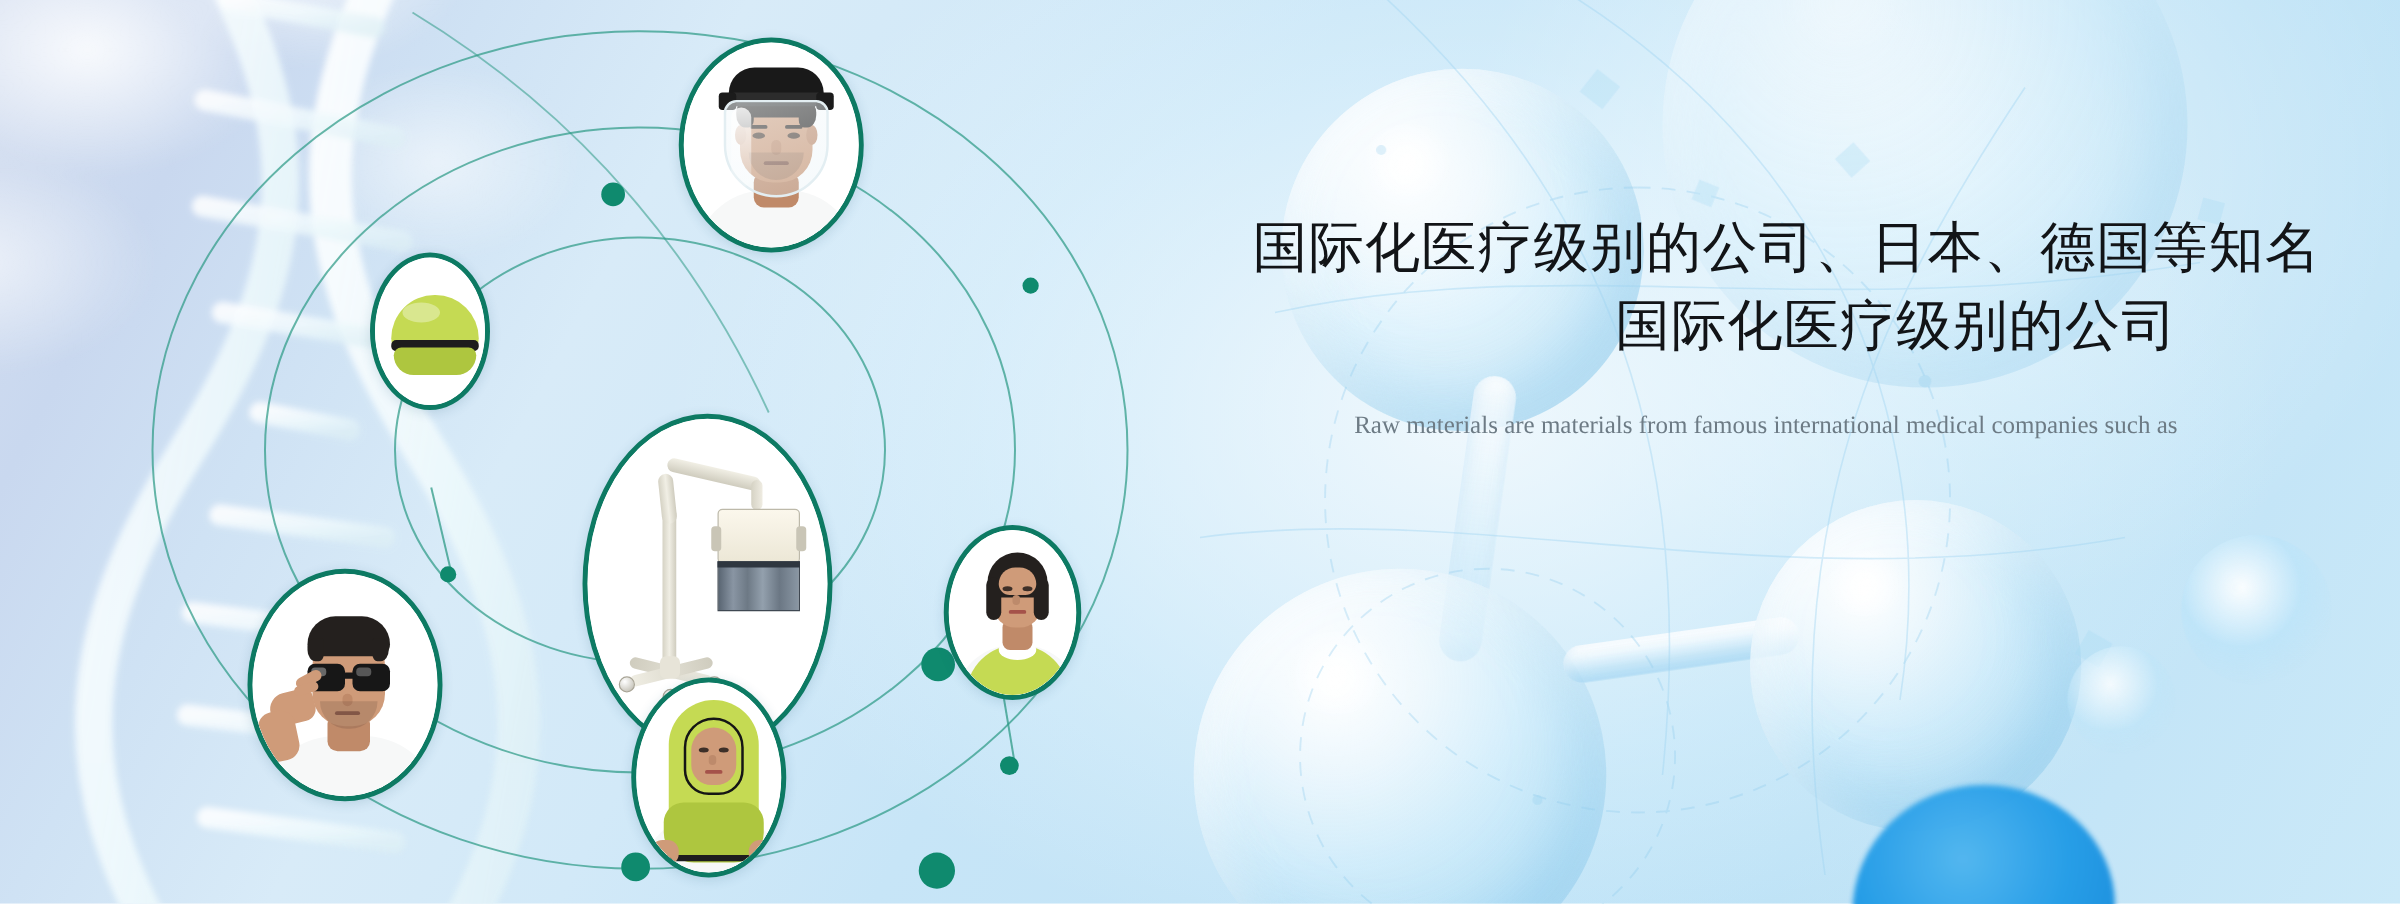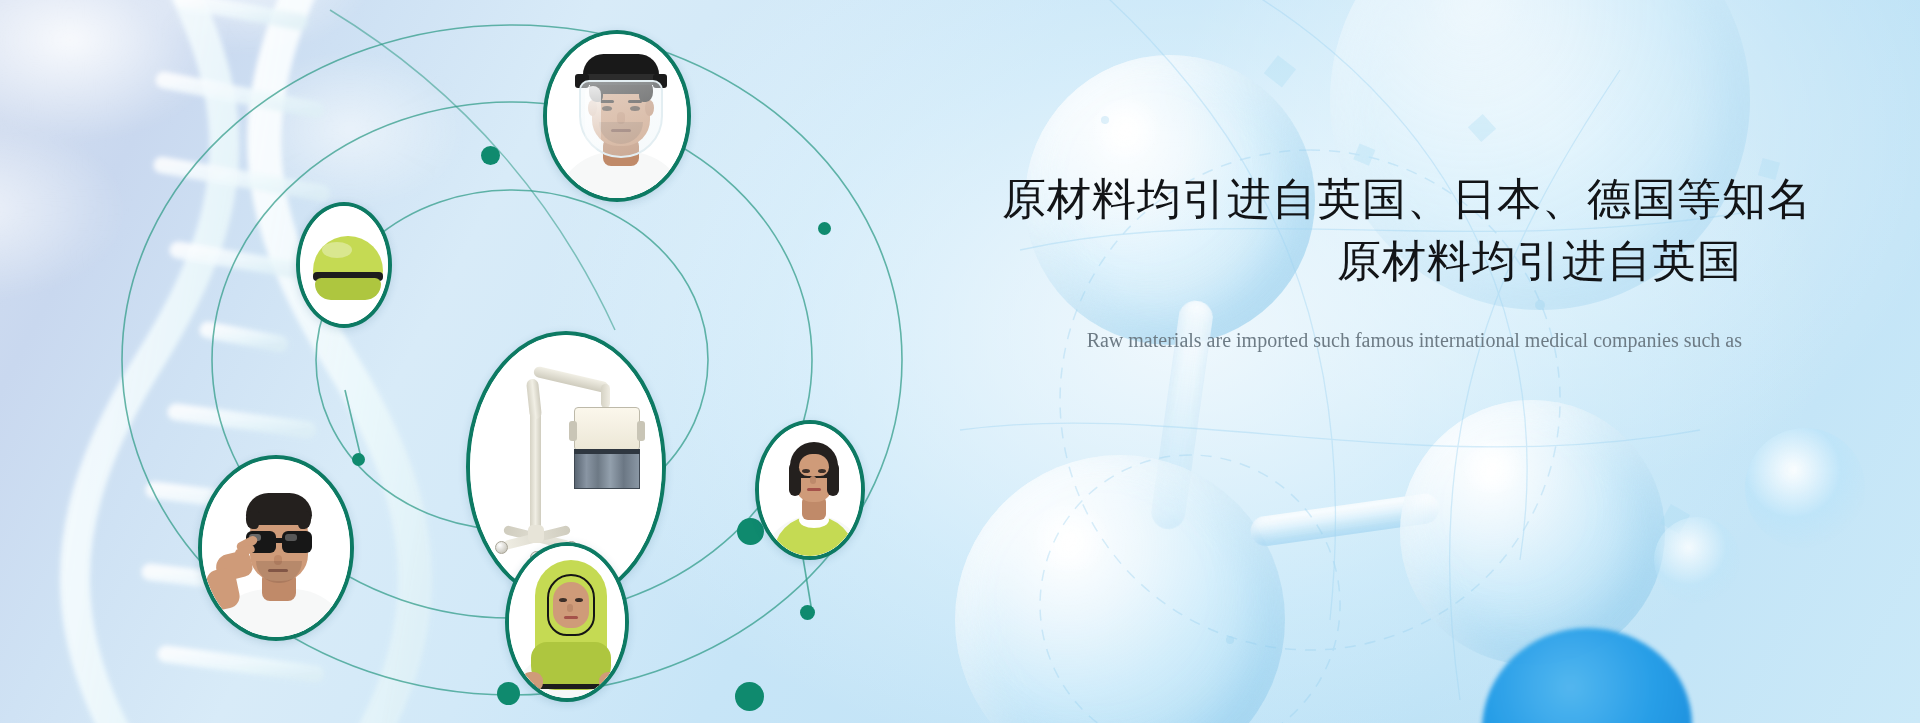--- a/index.html
+++ b/index.html
@@ -425,21 +425,21 @@
         <div class="pp" style="left:22px; top:138px; width:80px; height:5px; background:#1d1d1d; border-radius:3px;"></div>
 
         <div class="pp skin" style="left:12px; top:126px; width:22px; height:20px; border-radius:9px;"></div>
         <div class="pp skin" style="left:90px; top:126px; width:22px; height:20px; border-radius:9px;"></div>
       </div>
     </div>
   </div>
 
   <div class="copy">
     <div class="headline">
-      <span class="l1">原材料均引进自英国、日本、德国等知名</span>
-      <span class="l2">原材料均引进自英国</span>
+      <span class="l1">国际化医疗级别的公司、日本、德国等知名</span>
+      <span class="l2">国际化医疗级别的公司</span>
     </div>
     <div class="sub">
-      <span class="s1">Raw materials are imported such famous international medical companies such as</span>
+      <span class="s1">Raw materials are materials from famous international medical companies such as</span>
     </div>
   </div>
 
 </div>
 
 </body></html>

